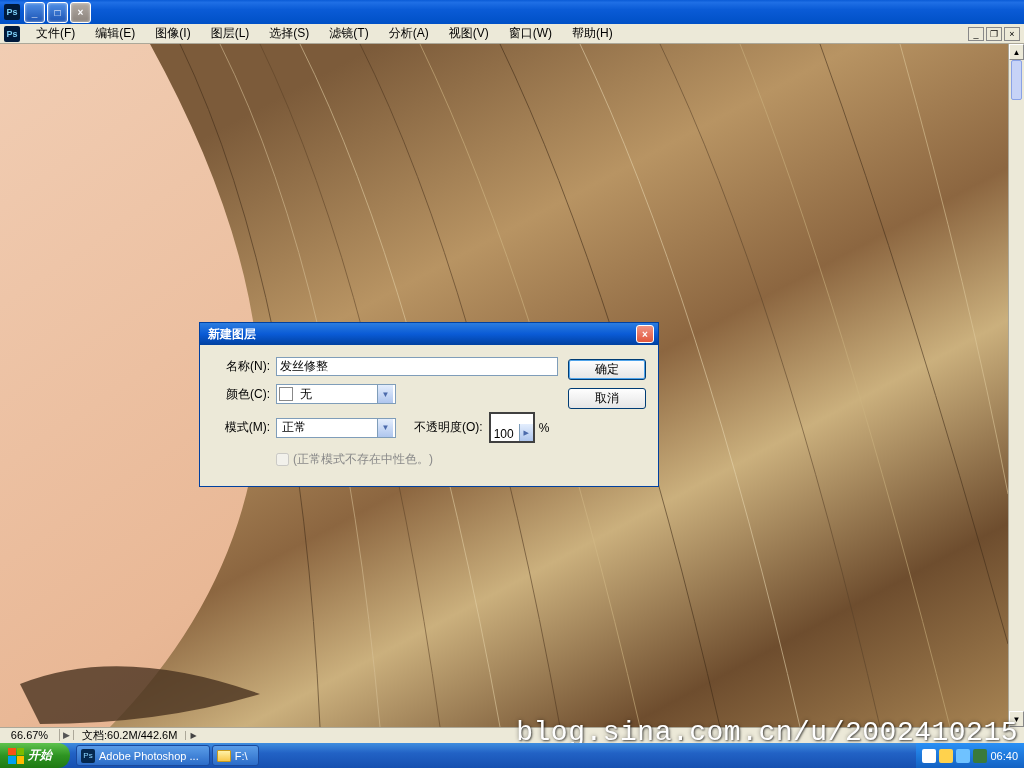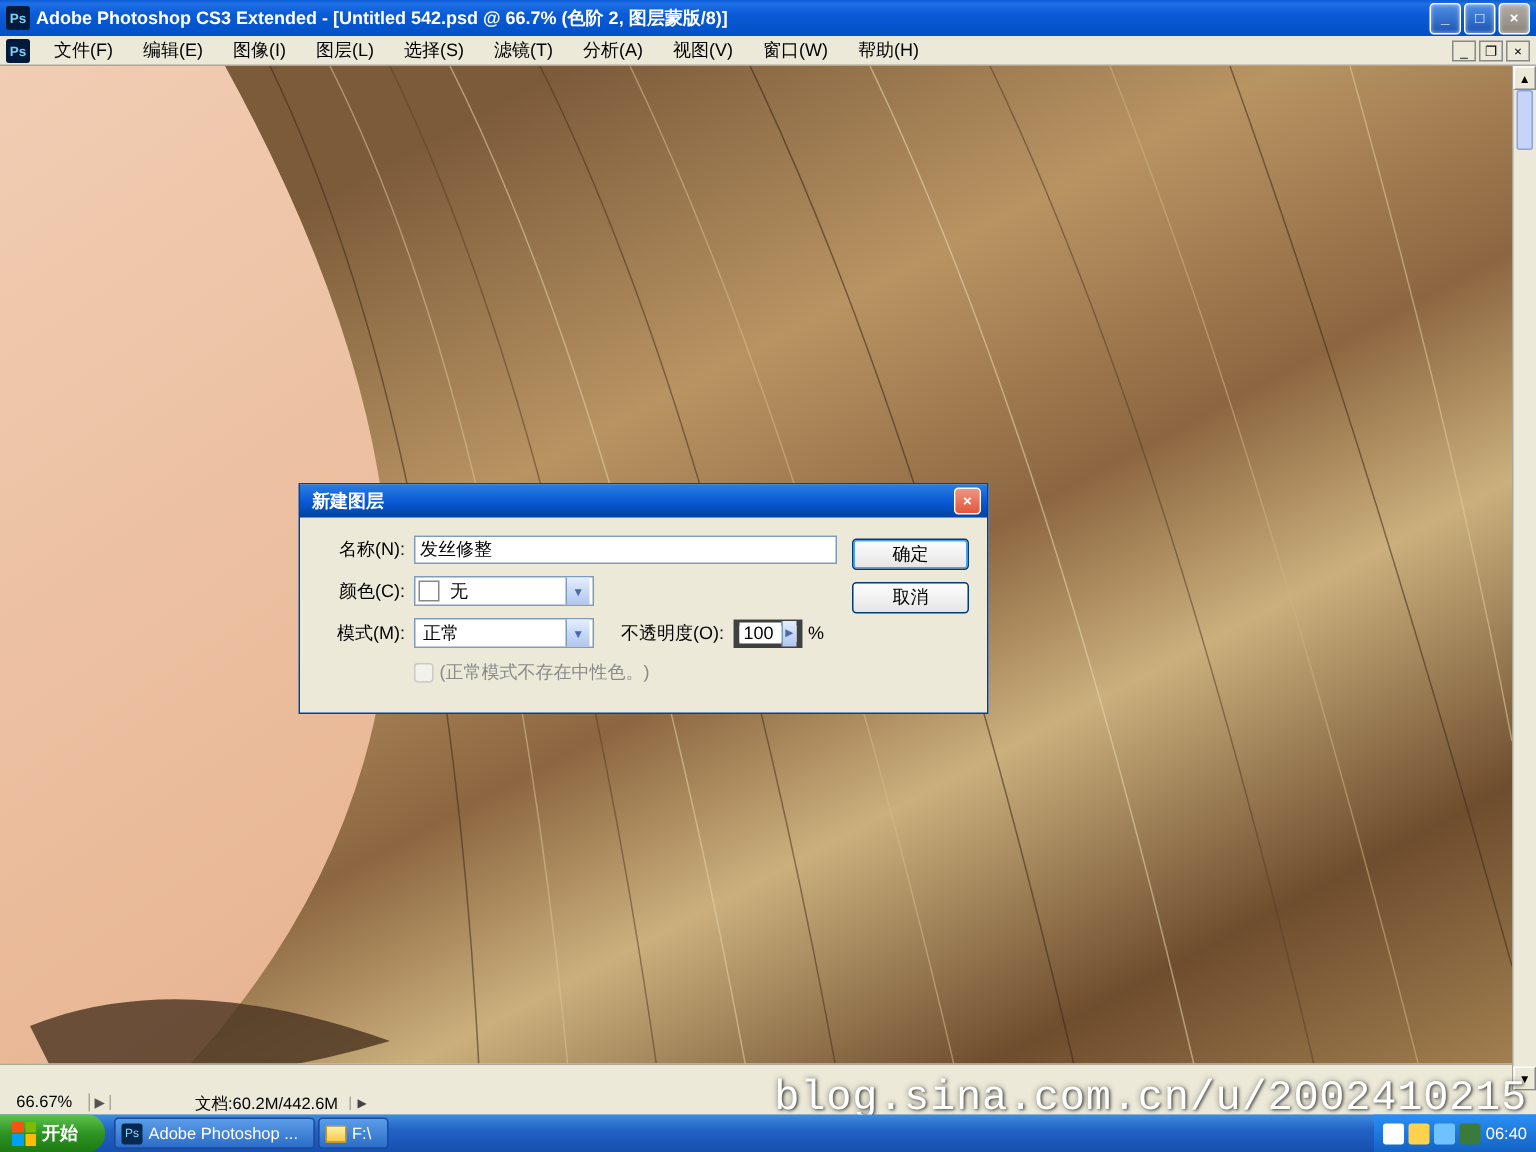--- a/index.html
+++ b/index.html
@@ -23,75 +23,74 @@
 .menubar .mdi span { width:16px; height:14px; border:1px solid #888; background:#ece9d8; margin-left:2px; display:flex; align-items:center; justify-content:center; font-size:9px; }
 
 
 .canvas-area { position:relative; width:100%; height:699px; background:#9b9bb0; }
 .canvas-content { position:absolute; left:0; top:0; right:16px; bottom:16px; overflow:hidden; }
 .photo { width:100%; height:100%; display:block; }
 .vscroll { position:absolute; right:0; top:0; bottom:16px; width:16px; background:#ece9d8; border-left:1px solid #aca899; }
 .vscroll .btn { height:16px; background:#ece9d8; border:1px solid #fff; border-right-color:#888; border-bottom-color:#888; display:flex; align-items:center; justify-content:center; font-size:8px; }
 .vscroll .btn.down { position:absolute; bottom:0; left:0; right:0; }
 .vscroll .thumb { position:absolute; left:2px; right:2px; top:16px; height:40px; background:#c7d3f7; border:1px solid #8aa2e6; border-radius:2px; }
-.hscroll { position:absolute; left:0; right:16px; bottom:0; height:34px; background:#ece9d8; border-top:1px solid #aca899; }
+.hscroll { position:absolute; left:0; right:16px; bottom:0; height:16px; background:#ece9d8; border-top:1px solid #aca899; }
 .corner { position:absolute; right:0; bottom:0; width:16px; height:16px; background:#ece9d8; }
 .statusbar { position:absolute; left:0; bottom:0; height:16px; display:flex; align-items:center; font-size:11px; color:#000; z-index:3; }
 .statusbar .zoom { width:60px; text-align:center; border-right:1px solid #aca899; }
 .statusbar .canvas-triangle { width:14px; text-align:center; color:#555; font-size:9px; border-right:1px solid #aca899; }
-.statusbar .docinfo { padding:0 8px;margin-left:48px; }
+.statusbar .docinfo { padding:0 8px; }
 .statusbar .arrow { font-size:8px; padding:0 4px; color:#444; border-left:1px solid #aca899; }
 
 
 .dialog { position:absolute; left:199px; top:322px; width:460px; border:1px solid #0040a0; background:#ece9d8; font-size:12px; z-index:10; }
 .dlg-title { height:22px; background:linear-gradient(to bottom,#2b7de0 0%,#0a5bd6 50%,#0040a0 100%); color:#fff; font-weight:bold; display:flex; align-items:center; padding:0 4px; }
 .dlg-title span.t { padding-left:4px; flex:1; }
 .dlg-close { width:18px; height:18px; background:linear-gradient(to bottom,#f09484,#e1573d); border:1px solid #fff; border-radius:3px; color:#fff; font-weight:bold; display:flex; align-items:center; justify-content:center; font-size:10px; }
 .dlg-body { padding:12px 12px 10px 12px; display:flex; gap:10px; }
 .dlg-fields { flex:1; }
 .row { display:flex; align-items:center; margin-bottom:8px; }
 .row label { width:58px; text-align:right; margin-right:6px; white-space:nowrap; }
 .row input[type=text].name-input { flex:1; height:19px; border:1px solid #7f9db9; padding:0 3px; font-size:12px; background:#fff; }
 .row .chk { display:flex; align-items:center; gap:4px; margin-left:64px; }
 .row .chk input { width:13px; height:13px; }
 .row select,.row .fake-select { height:20px; border:1px solid #7f9db9; background:#fff; font-size:12px; padding:0 2px; display:flex; align-items:center; position:relative; }
 .row .fake-select .seltxt { flex:1; padding-left:3px; }
 .row .fake-select .selbtn { width:16px; height:18px; background:linear-gradient(to bottom,#e4eefd,#afc6ee); border-left:1px solid #7f9db9; display:flex; align-items:center; justify-content:center; font-size:8px; color:#4b6aab; }
 .row .swatch { width:14px; height:14px; border:1px solid #888; background:#fff; margin-right:4px; display:inline-block; }
-.row .numbox { width:46px; height:19px; border:4px solid #404040; background:#fff; display:flex; align-items:center; }
+.row .numbox { width:46px; height:31px; border:2px solid #404040; background:#fff; display:flex; align-items:flex-end; }
 .row .numbox input { border:none; width:28px; font-size:12px; padding-left:3px; outline:none; }
 .row .numbox .selbtn { width:14px; height:17px; background:linear-gradient(to bottom,#e4eefd,#afc6ee); border-left:1px solid #7f9db9; display:flex; align-items:center; justify-content:center; font-size:7px; color:#4b6aab; }
 .row .pct { margin-left:4px; }
 .row .muted { color:#8a8a8a; margin-left:64px; display:flex; align-items:center; gap:4px; }
 .row .muted input { width:13px; height:13px; }
 .dlg-buttons { width:78px; display:flex; flex-direction:column; gap:8px; padding-top:2px; }
 .dlg-buttons button { height:21px; font-size:12px; border:1px solid #003c74; background:linear-gradient(to bottom,#fefefe,#e5e5e5); border-radius:3px; }
 .dlg-buttons button.ok { box-shadow:0 0 0 1px #4ea3ea inset;text-align:center; }
 
 
 .taskbar { position:absolute; left:0; right:0; bottom:0; height:25px; background:linear-gradient(to bottom,#3f8dde 0%,#2262c5 40%,#1650b0 100%); display:flex; align-items:center; font-size:12px; color:#fff; z-index:20; }
-.startbtn { height:25px; padding:0 18px 0 8px; background:linear-gradient(to bottom,#5fc34e 0%,#2e9422 50%,#1e7a13 100%); border-radius:0 12px 12px 0; font-weight:bold; display:flex; align-items:center; gap:4px; }
+.startbtn { height:25px; padding:0 18px 0 8px; background:linear-gradient(to bottom,#5fc34e 0%,#2e9422 50%,#1e7a13 100%); border-radius:0 12px 12px 0; font-weight:bold; font-style:italic; display:flex; align-items:center; gap:4px; }
 .startbtn .winlogo { width:16px; height:16px; display:grid; grid-template-columns:1fr 1fr; grid-template-rows:1fr 1fr; gap:1px; }
 .startbtn .winlogo span:nth-child(1){background:#f65314;} .startbtn .winlogo span:nth-child(2){background:#7cbb00;} .startbtn .winlogo span:nth-child(3){background:#00a1f1;} .startbtn .winlogo span:nth-child(4){background:#ffbb00;}
 .taskbtns { display:flex; gap:2px; margin-left:6px; flex:1; }
 .taskbtn { height:21px; padding:0 10px 0 4px; background:linear-gradient(to bottom,#5b9de8 0%,#2b6cc8 100%); border:1px solid #1a4a9e; border-radius:3px; display:flex; align-items:center; gap:4px; color:#fff; font-size:11px; max-width:160px; overflow:hidden; white-space:nowrap; }
 .taskbtn .ico { width:14px; height:14px; background:#05284f; border-radius:2px; display:flex; align-items:center; justify-content:center; font-size:8px; color:#8cd5ff; }
 .taskbtn .foldico { width:14px; height:12px; background:linear-gradient(to bottom,#fff2a8,#f7c84b); border:1px solid #c79a1e; border-radius:1px; }
 .tray { margin-left:auto; height:25px; padding:0 6px; background:linear-gradient(to bottom,#2a90f5,#1362c3); display:flex; align-items:center; gap:3px; font-size:11px; }
 .tray .trayico { width:14px; height:14px; border-radius:2px; }
 
 
 .watermark { position:absolute; right:6px; bottom:20px; color:#fff; font-size:28px; font-family:Liberation Mono, monospace; text-shadow:0 0 4px rgba(0,0,0,.4),1px 1px 2px rgba(0,0,0,.6); letter-spacing:0.5px; z-index:15; pointer-events:none; }
 </style>
 </head>
 <body>
 
 <div class="titlebar">
   <div class="ps-badge">Ps</div>
-  <div class="title-text">Adobe Photoshop CS3 Extended - [Untitled 542.psd @ 66.7% (色阶 2, 图层蒙版/8)]</div>
   <div class="win-controls">
     <div class="winbtn min">_</div>
     <div class="winbtn max">□</div>
     <div class="winbtn close disabled">×</div>
   </div>
 </div>
 
 <div class="menubar">
   <div class="ps-badge2">Ps</div>
   <div class="item">文件(F)</div>

